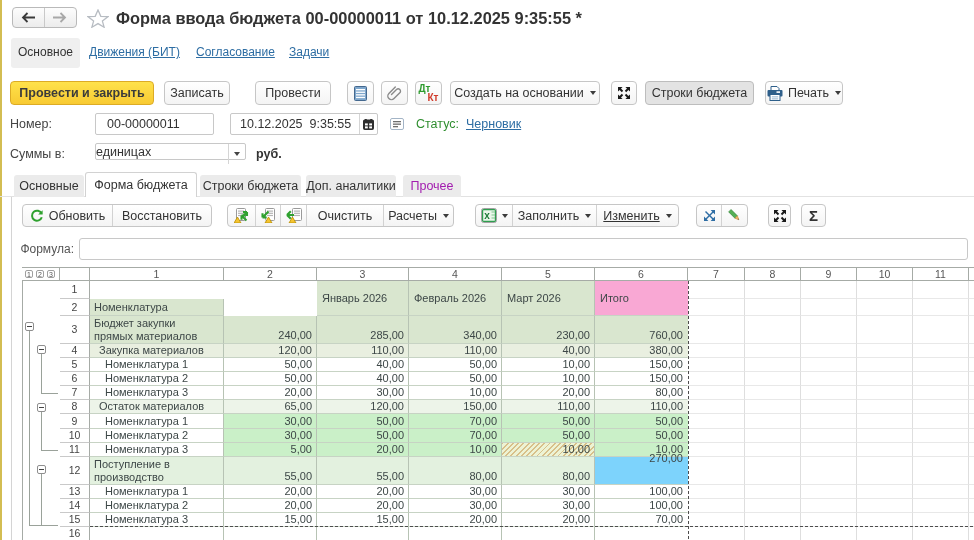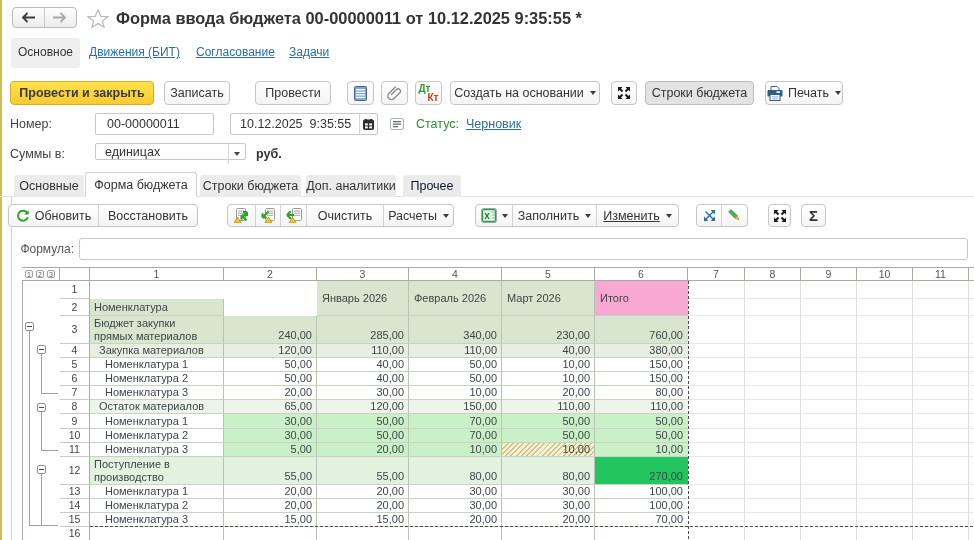--- a/index.html
+++ b/index.html
@@ -100,33 +100,33 @@
     </div>
 <svg class="ab" style="left:390px;top:118px;" width="14" height="12" viewBox="0 0 14 12">
       <rect x="0.5" y="0.5" width="13" height="11" rx="1.5" fill="#fff" stroke="#a3b4c6"></rect>
       <rect x="3" y="3" width="8" height="1.3" fill="#6e6e6e"></rect>
       <rect x="3" y="5.5" width="8" height="1.3" fill="#6e6e6e"></rect>
       <rect x="3" y="8" width="5" height="1.3" fill="#6e6e6e"></rect>
     </svg>
 <div class="ab" style="left:416px;top:117px;font-size:12.5px;color:#2f8e2f;">Статус:</div>
 <div class="ab lnk" style="left:466px;top:117px;font-size:12.5px;">Черновик</div>
 <div class="ab" style="left:10px;top:147px;font-size:12.5px;color:#444;">Суммы в:</div>
-<div class="inp" style="left:95px;top:143px;width:151px;height:17px;padding-left:9px;">единицах</div>
+<div class="inp" style="left:95px;top:143px;width:151px;height:17px;">единицах</div>
 <div class="ab" style="left:228px;top:144px;width:17px;height:20px;border-left:1px solid #d5d5d5;display:flex;align-items:center;justify-content:center;">
       <span style="display:inline-block;width:0;height:0;border-left:3.5px solid transparent;border-right:3.5px solid transparent;border-top:4px solid #444;"></span>
     </div>
 <div class="ab" style="left:256px;top:147px;font-size:12.5px;font-weight:bold;color:#333;">руб.</div>
 <div class="ab" style="left:0;top:196px;width:974px;height:1px;background:#e2e2e2;"></div>
 <div class="ab" style="left:14px;top:175px;width:70px;height:22px;background:#ebebeb;border-radius:3px 3px 0 0;display:flex;align-items:center;justify-content:center;font-size:12.5px;color:#333;">Основные</div>
 <div class="ab" style="left:85px;top:172px;width:112px;height:25px;background:#fff;border:1px solid #d2d2d2;border-bottom:none;border-radius:3px 3px 0 0;display:flex;align-items:center;justify-content:center;font-size:12.5px;color:#333;">Форма бюджета</div>
 <div class="ab" style="left:200px;top:175px;width:101px;height:22px;background:#ebebeb;border-radius:3px 3px 0 0;display:flex;align-items:center;justify-content:center;font-size:12.5px;color:#333;">Строки бюджета</div>
 <div class="ab" style="left:306px;top:175px;width:90px;height:22px;background:#ebebeb;border-radius:3px 3px 0 0;display:flex;align-items:center;justify-content:center;font-size:12.5px;color:#333;">Доп. аналитики</div>
-<div class="ab" style="left:403px;top:175px;width:58px;height:22px;background:#ebebeb;border-radius:3px 3px 0 0;display:flex;align-items:center;justify-content:center;font-size:12.5px;color:#0f172a;">Прочее</div>
+<div class="ab" style="left:403px;top:175px;width:58px;height:22px;background:#ebebeb;border-radius:3px 3px 0 0;display:flex;align-items:center;justify-content:center;font-size:12.5px;color:#a21caf;">Прочее</div>
 <div class="ab" style="left:11px;top:197px;width:1px;height:343px;background:#d4d4d4;"></div>
-<div class="grp" style="left:8px;top:204px;height:23px;">
+<div class="grp" style="left:22px;top:204px;height:23px;">
 <div class="seg" style="width:90px;"><svg width="14" height="14" viewBox="0 0 14 14" style="margin-right:5px;">
           <path d="M11.8 8.2 A5 5 0 1 1 11.6 4.6" fill="none" stroke="#2fa12f" stroke-width="2"></path>
           <path d="M12.6 1.2 L12.6 5.6 L8.2 5.6 Z" fill="#2fa12f"></path>
         </svg>Обновить</div>
 <div class="seg" style="width:98px;">Восстановить</div>
     </div>
 <div class="grp" style="left:227px;top:204px;height:23px;">
 <div class="seg" style="width:28px;">
         <svg width="15" height="15" viewBox="0 0 15 15">
           <g transform="translate(2,0)">
@@ -413,21 +413,21 @@
 <div class="ab" style="left:224px;top:443px;width:93px;height:14px;background:#caf0c8;border-bottom:1px solid #c7d3c4;border-right:1px solid #b7c3b4;font-size:11px;color:#3d4747;display:flex;align-items:center;justify-content:flex-end;padding-right:4px;">5,00</div>
 <div class="ab" style="left:317px;top:443px;width:92px;height:14px;background:#caf0c8;border-bottom:1px solid #c7d3c4;border-right:1px solid #b7c3b4;font-size:11px;color:#3d4747;display:flex;align-items:center;justify-content:flex-end;padding-right:4px;">20,00</div>
 <div class="ab" style="left:409px;top:443px;width:93px;height:14px;background:#caf0c8;border-bottom:1px solid #c7d3c4;border-right:1px solid #b7c3b4;font-size:11px;color:#3d4747;display:flex;align-items:center;justify-content:flex-end;padding-right:4px;">10,00</div>
 <div class="ab" style="left:502px;top:443px;width:93px;height:14px;background:#caf0c8;border-bottom:1px solid #c7d3c4;border-right:1px solid #b7c3b4;font-size:11px;color:#3d4747;display:flex;align-items:center;justify-content:flex-end;padding-right:4px;background:repeating-linear-gradient(135deg,#d8c08a 0 1.3px,#edf3d4 1.3px 3.7px);">10,00</div>
 <div class="ab" style="left:595px;top:443px;width:93px;height:14px;background:#caf0c8;border-bottom:1px solid #c7d3c4;border-right:1px solid transparent;font-size:11px;color:#3d4747;display:flex;align-items:center;justify-content:flex-end;padding-right:4px;">10,00</div>
 <div class="ab" style="left:90px;top:457px;width:134px;height:28px;background:#e3f1df;border-bottom:1px solid #c7d3c4;border-right:1px solid #b7c3b4;font-size:11px;color:#3d4747;display:flex;align-items:flex-start;justify-content:flex-start;padding-left:4px;white-space:normal;line-height:13px;padding-top:1px;">Поступление в<br>производство</div>
 <div class="ab" style="left:224px;top:457px;width:93px;height:28px;background:#e3f1df;border-bottom:1px solid #c7d3c4;border-right:1px solid #b7c3b4;font-size:11px;color:#3d4747;display:flex;align-items:flex-end;justify-content:flex-end;padding-right:4px;padding-bottom:1px;">55,00</div>
 <div class="ab" style="left:317px;top:457px;width:92px;height:28px;background:#e3f1df;border-bottom:1px solid #c7d3c4;border-right:1px solid #b7c3b4;font-size:11px;color:#3d4747;display:flex;align-items:flex-end;justify-content:flex-end;padding-right:4px;padding-bottom:1px;">55,00</div>
 <div class="ab" style="left:409px;top:457px;width:93px;height:28px;background:#e3f1df;border-bottom:1px solid #c7d3c4;border-right:1px solid #b7c3b4;font-size:11px;color:#3d4747;display:flex;align-items:flex-end;justify-content:flex-end;padding-right:4px;padding-bottom:1px;">80,00</div>
 <div class="ab" style="left:502px;top:457px;width:93px;height:28px;background:#e3f1df;border-bottom:1px solid #c7d3c4;border-right:1px solid #b7c3b4;font-size:11px;color:#3d4747;display:flex;align-items:flex-end;justify-content:flex-end;padding-right:4px;padding-bottom:1px;">80,00</div>
-<div class="ab" style="left:595px;top:457px;width:93px;height:28px;background:#22c55e;border-bottom:1px solid #c7d3c4;border-right:1px solid transparent;font-size:11px;color:#3d4747;display:flex;align-items:flex-end;justify-content:flex-end;padding-right:4px;padding-bottom:1px;">270,00</div>
+<div class="ab" style="left:595px;top:457px;width:93px;height:28px;background:#7dd3fc;border-bottom:1px solid #c7d3c4;border-right:1px solid transparent;font-size:11px;color:#3d4747;display:flex;align-items:flex-end;justify-content:flex-end;padding-right:4px;padding-bottom:19px;">270,00</div>
 <div class="ab" style="left:90px;top:485px;width:134px;height:14px;background:#fff;border-bottom:1px solid #c7d3c4;border-right:1px solid #b7c3b4;font-size:11px;color:#3d4747;display:flex;align-items:center;justify-content:flex-start;padding-left:15px;">Номенклатура 1</div>
 <div class="ab" style="left:224px;top:485px;width:93px;height:14px;background:#fff;border-bottom:1px solid #c7d3c4;border-right:1px solid #b7c3b4;font-size:11px;color:#3d4747;display:flex;align-items:center;justify-content:flex-end;padding-right:4px;">20,00</div>
 <div class="ab" style="left:317px;top:485px;width:92px;height:14px;background:#fff;border-bottom:1px solid #c7d3c4;border-right:1px solid #b7c3b4;font-size:11px;color:#3d4747;display:flex;align-items:center;justify-content:flex-end;padding-right:4px;">20,00</div>
 <div class="ab" style="left:409px;top:485px;width:93px;height:14px;background:#fff;border-bottom:1px solid #c7d3c4;border-right:1px solid #b7c3b4;font-size:11px;color:#3d4747;display:flex;align-items:center;justify-content:flex-end;padding-right:4px;">30,00</div>
 <div class="ab" style="left:502px;top:485px;width:93px;height:14px;background:#fff;border-bottom:1px solid #c7d3c4;border-right:1px solid #b7c3b4;font-size:11px;color:#3d4747;display:flex;align-items:center;justify-content:flex-end;padding-right:4px;">30,00</div>
 <div class="ab" style="left:595px;top:485px;width:93px;height:14px;background:#fff;border-bottom:1px solid #c7d3c4;border-right:1px solid transparent;font-size:11px;color:#3d4747;display:flex;align-items:center;justify-content:flex-end;padding-right:4px;">100,00</div>
 <div class="ab" style="left:90px;top:499px;width:134px;height:14px;background:#fff;border-bottom:1px solid #c7d3c4;border-right:1px solid #b7c3b4;font-size:11px;color:#3d4747;display:flex;align-items:center;justify-content:flex-start;padding-left:15px;">Номенклатура 2</div>
 <div class="ab" style="left:224px;top:499px;width:93px;height:14px;background:#fff;border-bottom:1px solid #c7d3c4;border-right:1px solid #b7c3b4;font-size:11px;color:#3d4747;display:flex;align-items:center;justify-content:flex-end;padding-right:4px;">20,00</div>
 <div class="ab" style="left:317px;top:499px;width:92px;height:14px;background:#fff;border-bottom:1px solid #c7d3c4;border-right:1px solid #b7c3b4;font-size:11px;color:#3d4747;display:flex;align-items:center;justify-content:flex-end;padding-right:4px;">20,00</div>
 <div class="ab" style="left:409px;top:499px;width:93px;height:14px;background:#fff;border-bottom:1px solid #c7d3c4;border-right:1px solid #b7c3b4;font-size:11px;color:#3d4747;display:flex;align-items:center;justify-content:flex-end;padding-right:4px;">30,00</div>

